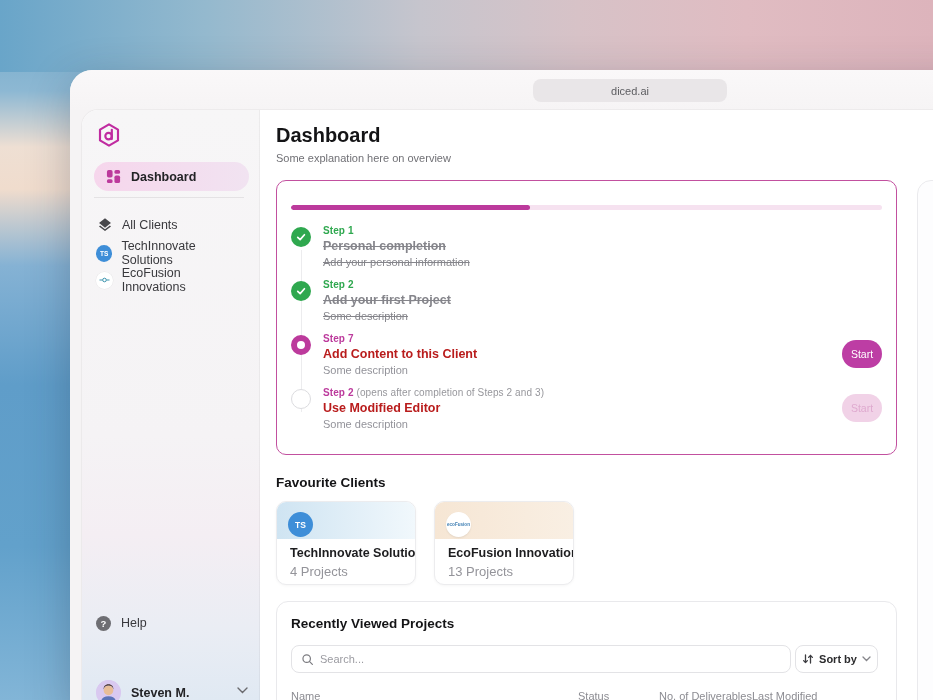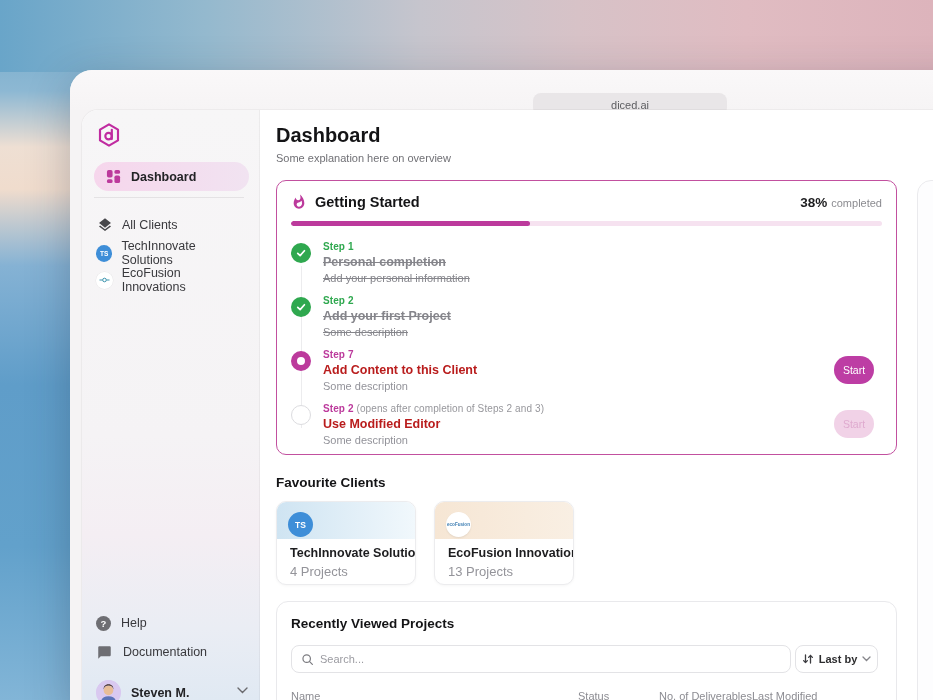--- a/index.html
+++ b/index.html
@@ -21,21 +21,21 @@
   }
   
   .window {
     position:absolute; left:70px; top:70px; width:1100px; height:640px;
     background:#f5f3f4; border-top-left-radius:22px;
     box-shadow:0 12px 44px rgba(30,40,60,.28);
   }
   .chrome { position:relative; height:40px; border-top-left-radius:22px;
     background:linear-gradient(180deg,#faf8f9,#f6f4f5); }
   .address-pill {
-    position:absolute; left:463px; top:23px; width:194px; height:23px;
+    position:absolute; left:463px; top:9px; width:194px; height:23px;
     background:#e9e6e8; border-radius:8px;
     display:flex; align-items:center; justify-content:center;
     font-size:11px; color:#5d5d61;
   }
   
   .app {
     position:absolute; left:12px; top:40px; width:1088px; height:590px;
     background:#ffffff; border-top-left-radius:16px; overflow:hidden;
     display:flex; box-shadow:0 0 0 1px rgba(0,0,0,.035);
   }
@@ -105,21 +105,21 @@
   .step-label { font-size:10px; font-weight:700; letter-spacing:.1px; }
   .step-label.green { color:#2fa84f; }
   .step-label.pink { color:#bc3a9c; }
   .step-note { font-size:10px; font-weight:400; color:#97979c; }
   .step-title { font-size:12.5px; font-weight:700; color:#b91c1c; margin-top:3px; }
   .step-desc { font-size:11px; color:#93939a; margin-top:3px; }
   .step.struck .step-title, .step.struck .step-desc {
     color:#85858b; text-decoration:line-through; font-weight:600; }
   .step.struck .step-desc { font-weight:400; }
   .start-btn {
-    position:absolute; right:8px; top:7px; width:40px; height:28px; border:none; border-radius:14px;
+    position:absolute; right:0; top:7px; width:40px; height:28px; border:none; border-radius:14px;
     background:#bd3da4; color:#ffffff; font-size:10.5px; font-family:inherit; cursor:pointer;
   }
   .start-btn.disabled { background:#f1d2e7; color:#dfaacf; cursor:default; }
   
   .fav-title { position:absolute; left:16px; top:365px; font-size:13.5px; font-weight:700; color:#141416; }
   .fav-cards { position:absolute; left:16px; top:391px; display:flex; gap:18px; }
   .client-card {
     width:140px; height:84px; background:#fff; border:1px solid #ececee; border-radius:10px;
     overflow:hidden; position:relative; box-shadow:0 1px 3px rgba(0,0,0,.04); cursor:pointer;
   }
@@ -215,28 +215,20 @@
             </svg>
         </span>
         <span>EcoFusion Innovations</span>
       </div>
 
       <div class="foot-item" style="top:504px;">
         <span class="help-badge">?</span>
         <span>Help</span>
       </div>
 
-      <div class="foot-item" style="top:533px;">
-        <span class="nav-icon">
-          <svg width="15" height="15" viewBox="0 0 24 24" fill="#6e6e73">
-            <path d="M20 2H4c-1.1 0-2 .9-2 2v18l4-4h14c1.1 0 2-.9 2-2V4c0-1.1-.9-2-2-2z"></path>
-          </svg>
-        </span>
-        <span>Documentation</span>
-      </div>
 
       <div class="user-row">
         <span class="user-avatar">
           <svg width="25" height="25" viewBox="0 0 24 24">
             <circle cx="12" cy="12" r="12" fill="#d9c9f0"></circle>
             <circle cx="12" cy="10" r="4.6" fill="#e8bd97"></circle>
             <path d="M7.2 9.2 a4.9 4.9 0 0 1 9.6 0 c0-3-1.6-5.2-4.8-5.2 s-4.8 2.2-4.8 5.2z" fill="#433127"></path>
             <path d="M12 15.5c-4.2 0-7 2.2-7 5v3.5h14v-3.5c0-2.8-2.8-5-7-5z" fill="#5c74b8"></path>
           </svg>
         </span>
@@ -249,31 +241,20 @@
       </div>
     </div>
 
     <div class="content">
       <div class="right-sliver"></div>
 
       <div class="page-title">Dashboard</div>
       <div class="page-subtitle">Some explanation here on overview</div>
 
       <div class="gs-card">
-        <div class="gs-head">
-          <span>
-            <svg width="16" height="16" viewBox="0 0 24 24" fill="#bc3a9c">
-              <path d="M13.5.67s.74 2.65.74 4.8c0 2.06-1.35 3.73-3.41 3.73-2.07 0-3.63-1.67-3.63-3.73l.03-.36C5.21 7.51 4 10.62 4 14c0 4.42 3.58 8 8 8s8-3.58 8-8C20 8.61 17.41 3.8 13.5.67zM11.71 19c-1.78 0-3.22-1.4-3.22-3.14 0-1.62 1.05-2.76 2.81-3.12 1.77-.36 3.6-1.21 4.62-2.58.39 1.29.59 2.65.59 4.04 0 2.65-2.15 4.8-4.8 4.8z"></path>
-            </svg>
-          </span>
-          <span class="gs-title">Getting Started</span>
-          <span class="gs-right">
-            <span class="gs-pct">38%</span><span>completed</span>
-          </span>
-        </div>
         <div class="progress">
           <div class="progress-fill" id="gs-progress-fill" style="width: 40.5%;"></div>
         </div>
 
         <div class="steps">
 
           <div class="step struck">
             <div class="step-circle-col">
               <span class="circle done">
                 <svg width="12" height="12" viewBox="0 0 14 14">
@@ -362,21 +343,21 @@
             </span>
             <input type="text" placeholder="Search..." style="">
           </div>
           <button class="sort-btn">
             <span>
               <svg width="12" height="12" viewBox="0 0 12 12">
                 <path d="M3.5 2 v7.5 M1.6 7.6 L3.5 9.6 L5.4 7.6" fill="none" stroke="#3c3c40" stroke-width="1.3" stroke-linecap="round" stroke-linejoin="round"></path>
                 <path d="M8.5 10 v-7.5 M6.6 4.4 L8.5 2.4 L10.4 4.4" fill="none" stroke="#3c3c40" stroke-width="1.3" stroke-linecap="round" stroke-linejoin="round"></path>
               </svg>
             </span>
-            <span>Last by</span>
+            <span>Sort by</span>
             <span>
               <svg width="9" height="6" viewBox="0 0 9 6">
                   <polyline points="1,1 4.5,4.5 8,1" fill="none" stroke="#85858a" stroke-width="1.3" stroke-linecap="round"></polyline>
                 </svg>
             </span>
           </button>
         </div>
         <div class="table-head">
           <span>Name</span>
           <span>Status</span>

